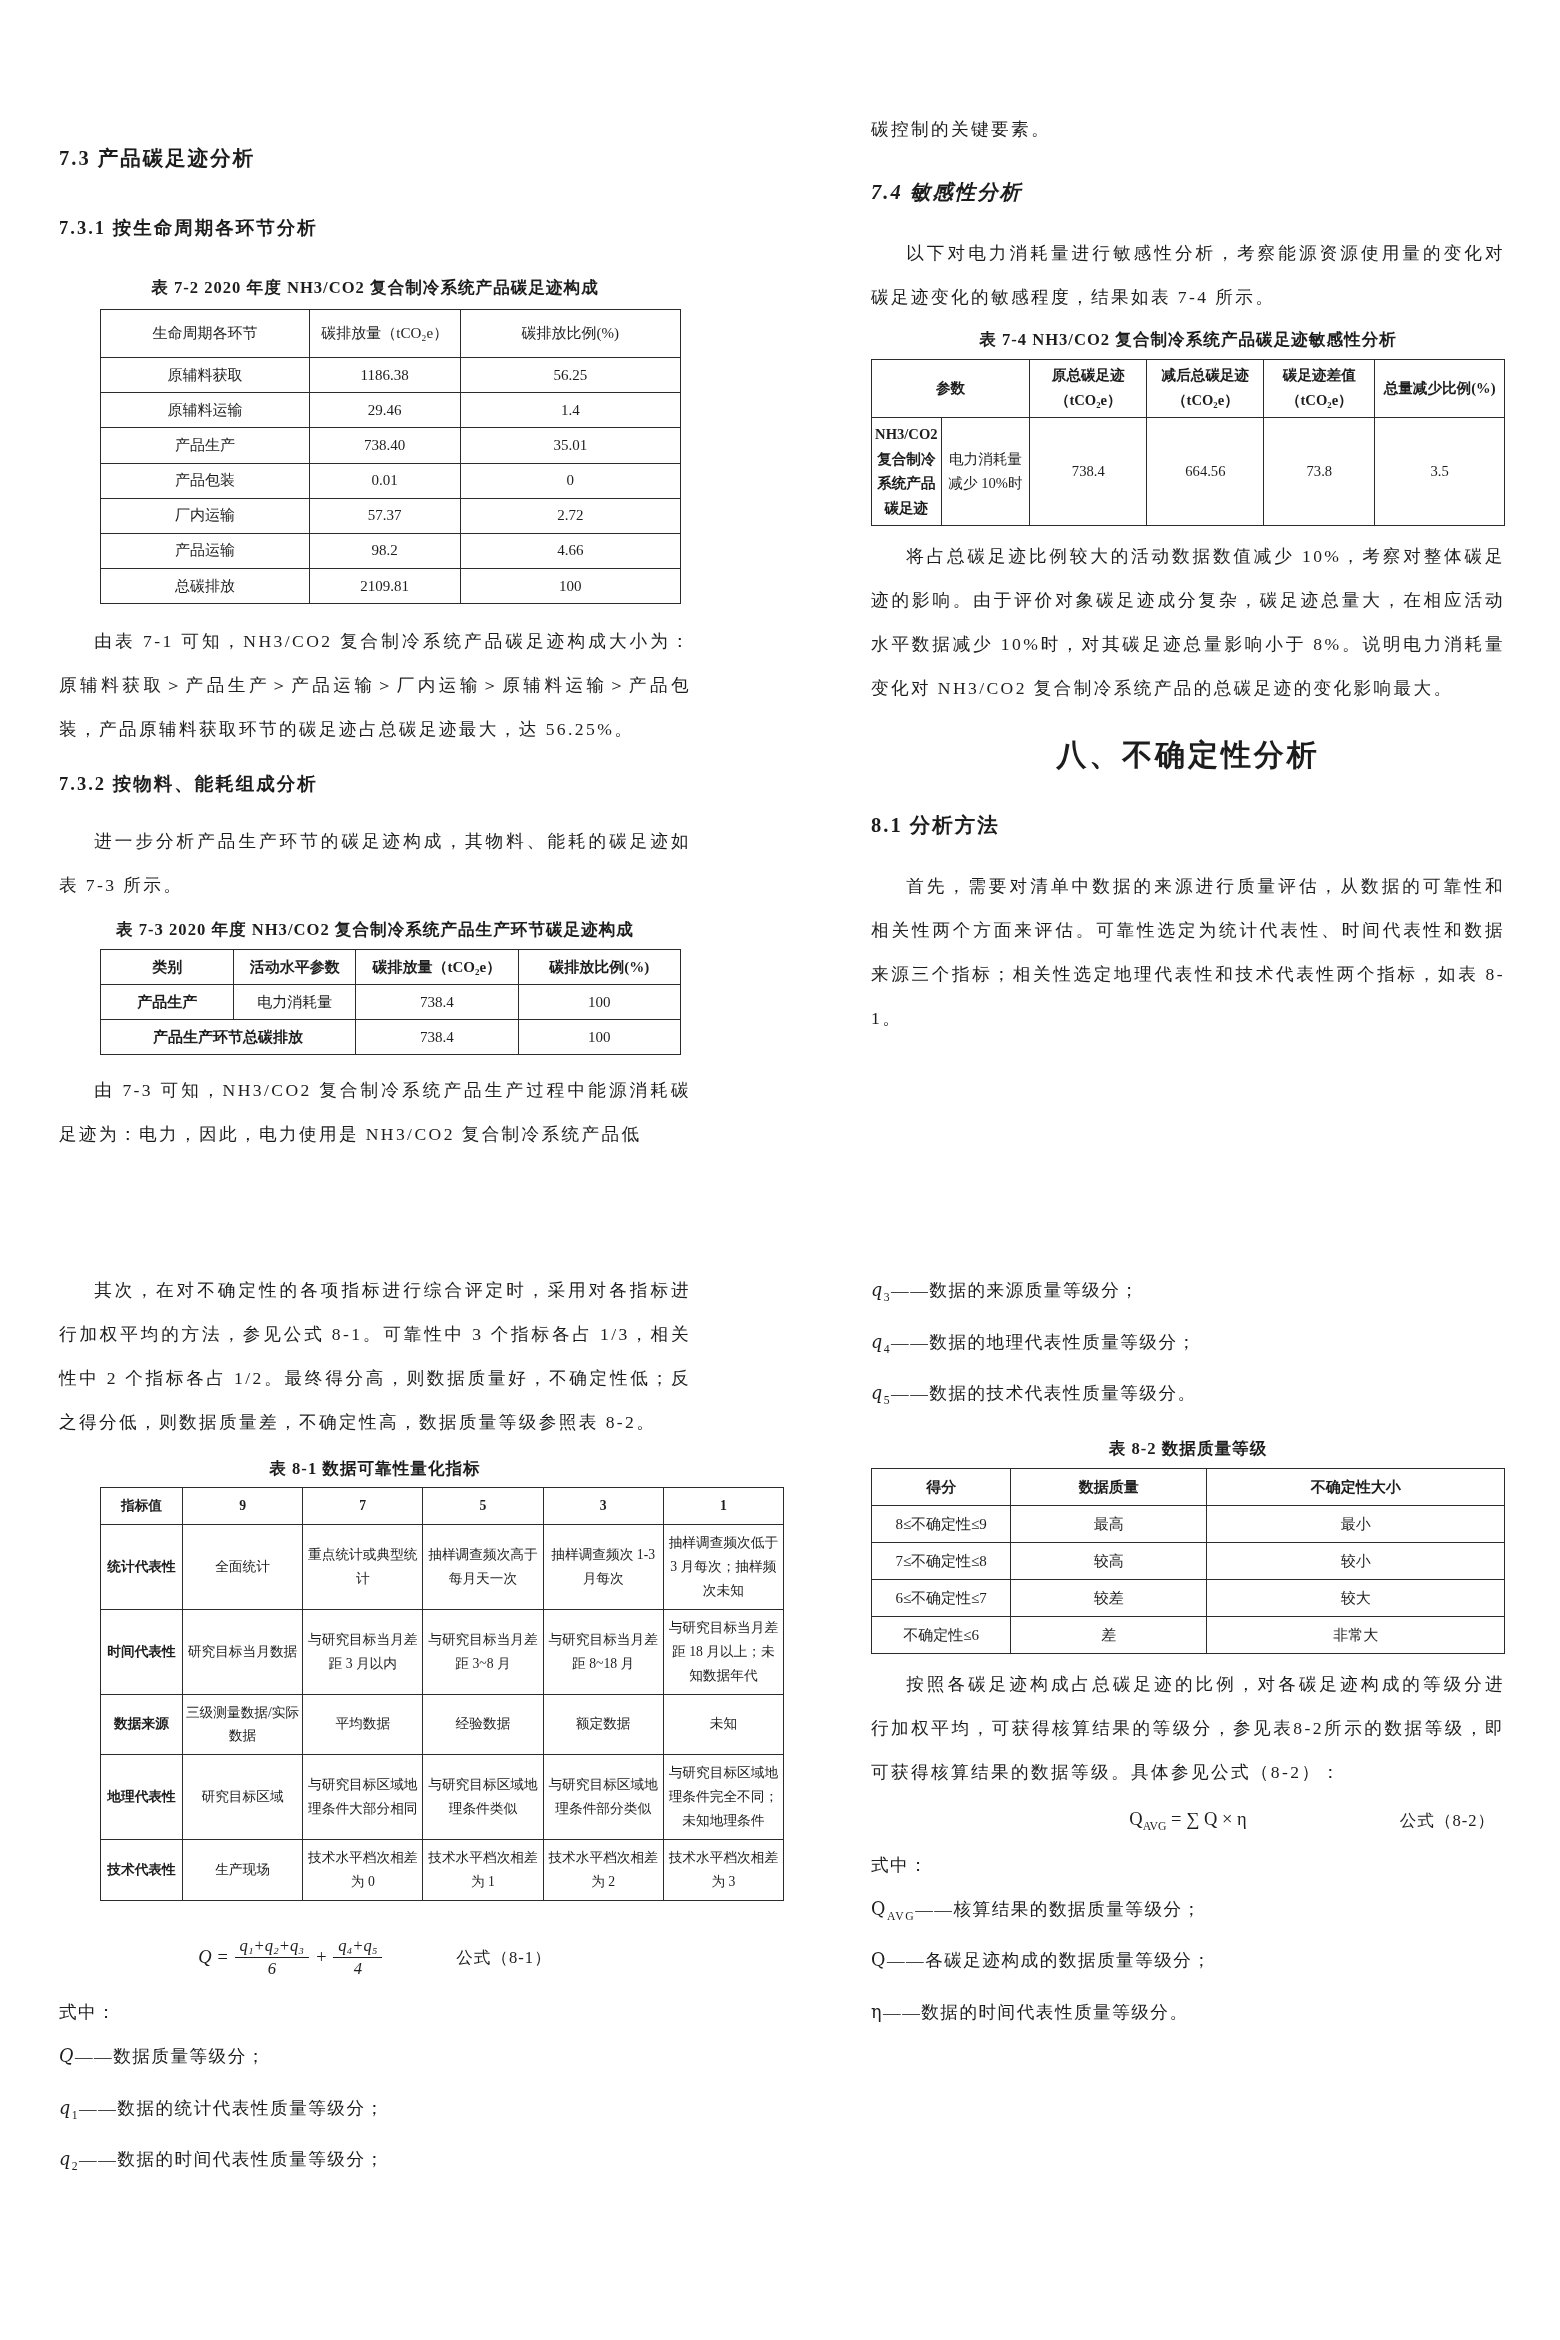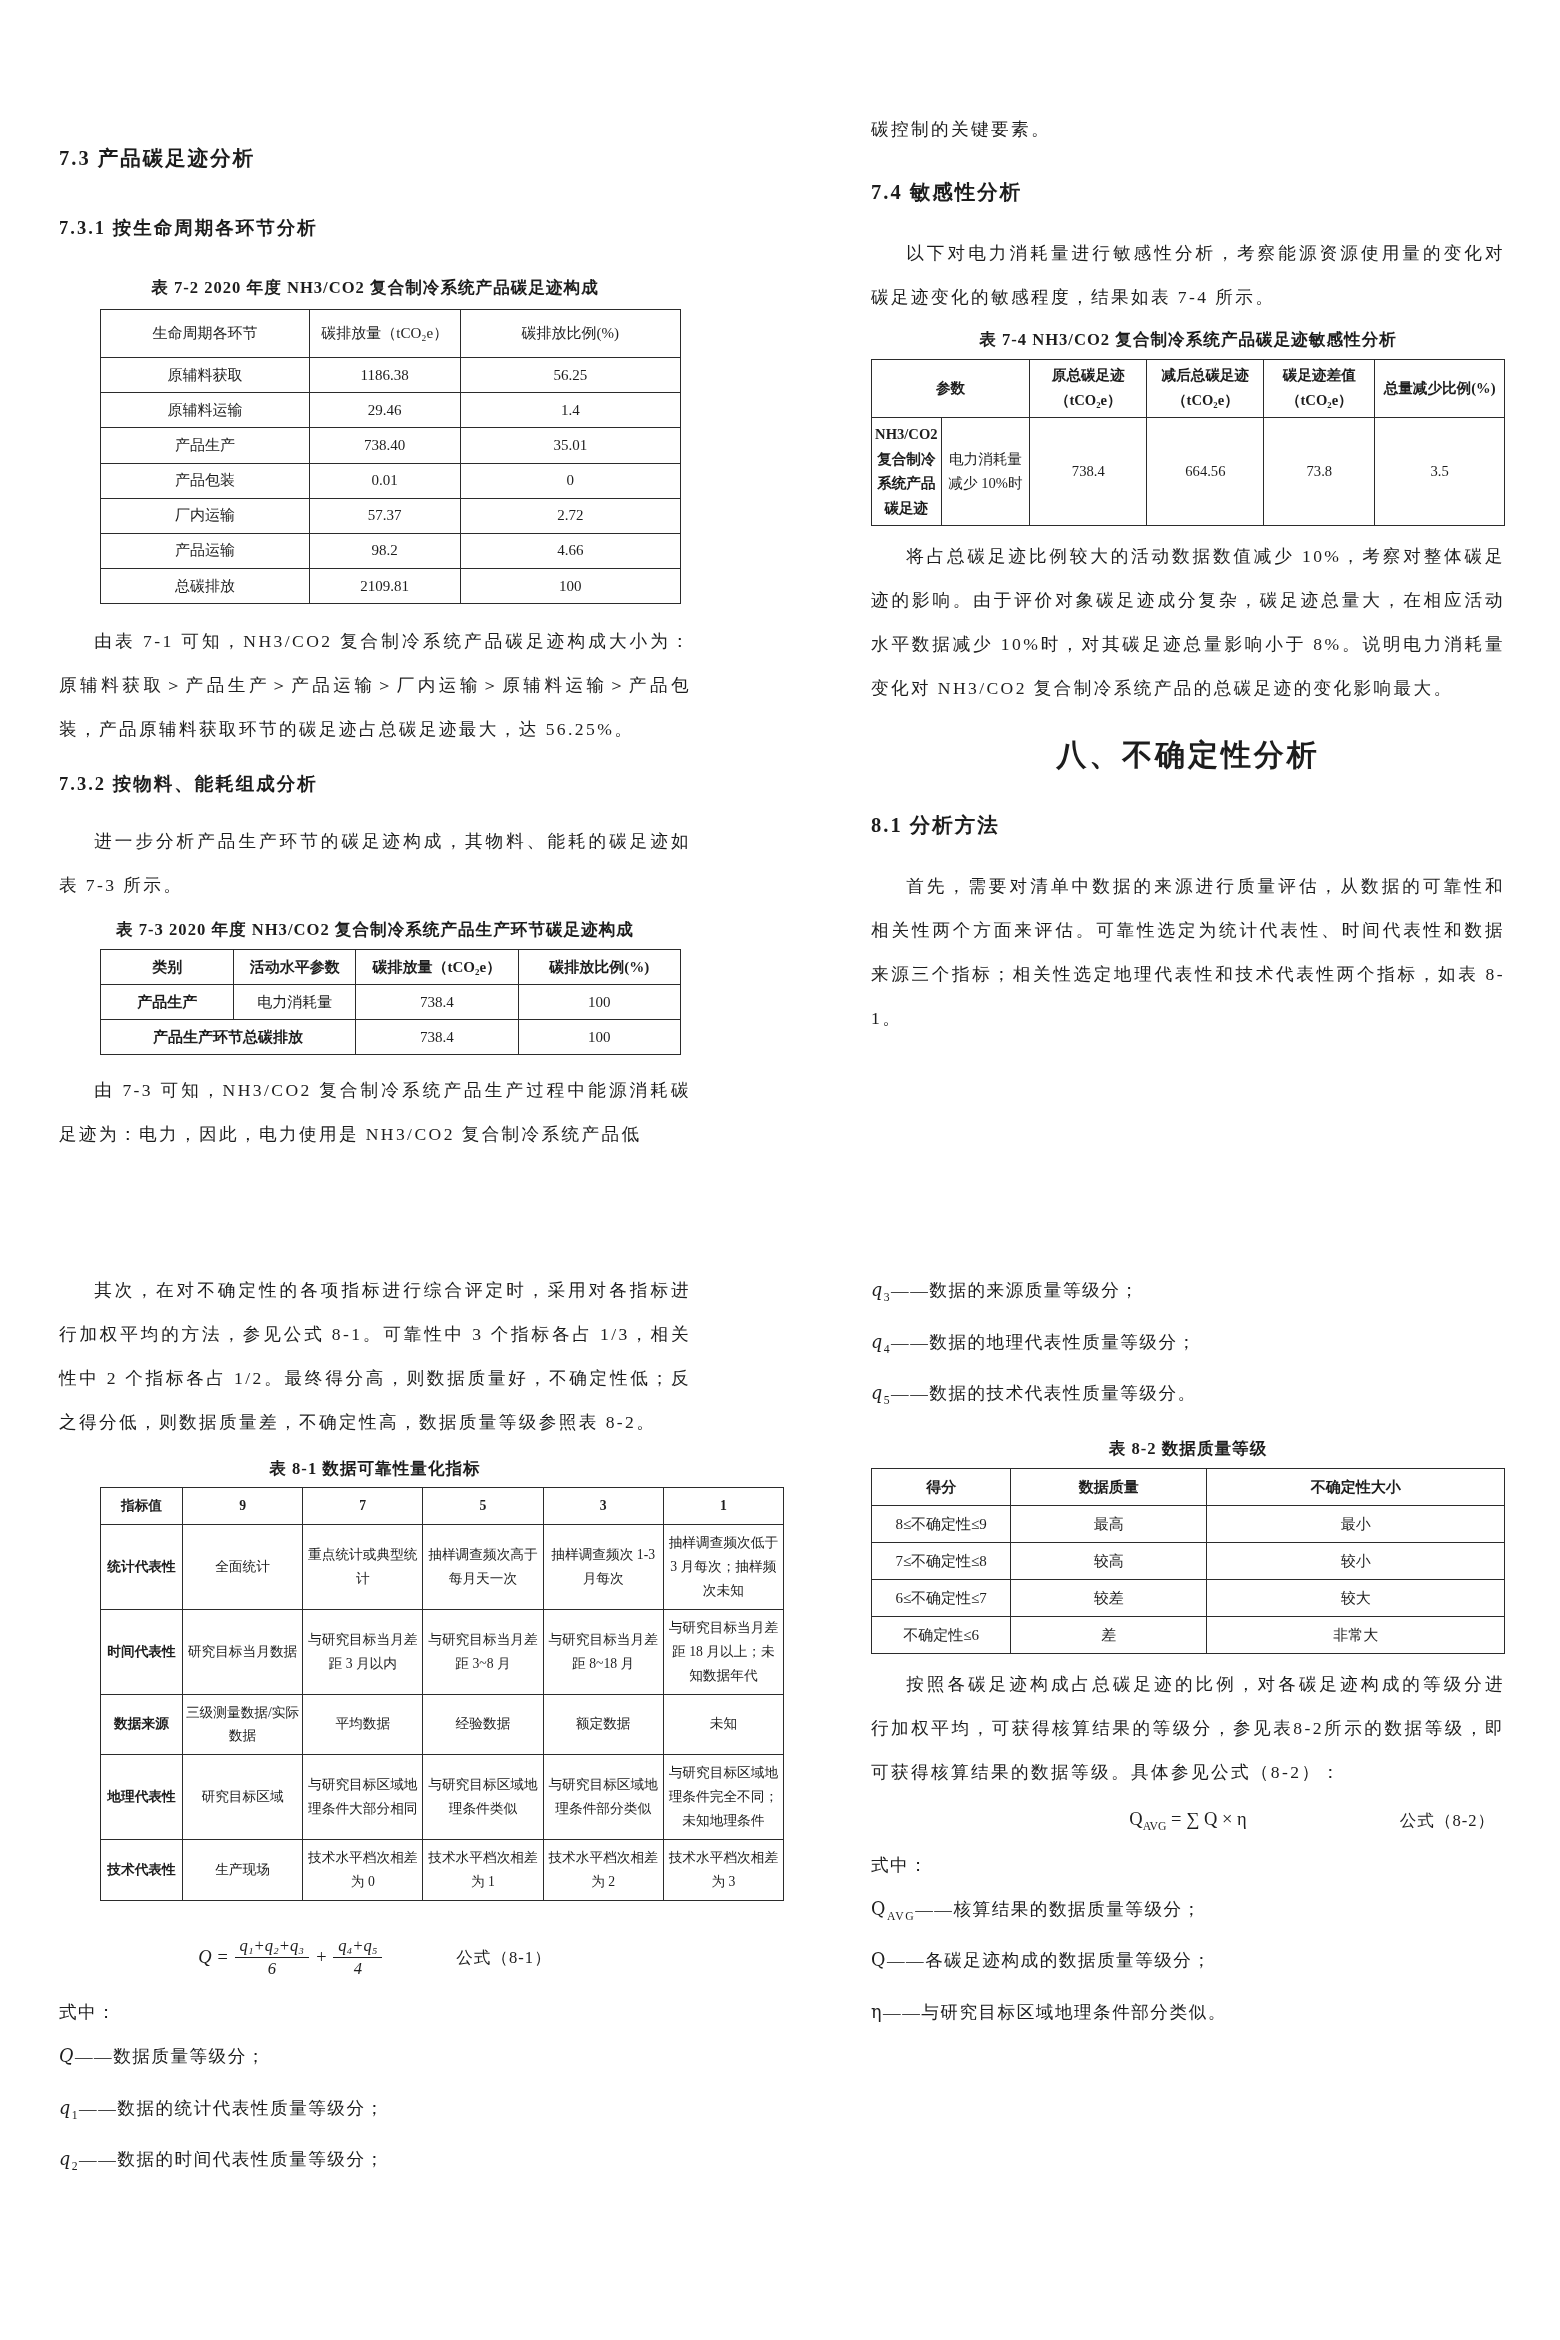--- a/index.html
+++ b/index.html
@@ -152,21 +152,21 @@
       <td>738.4</td>
       <td>100</td>
     </tr>
   </tbody>
     </table>
   <p class="para indent" style="margin-top:13.7px;">由 7-3 可知，NH3/CO2 复合制冷系统产品生产过程中能源消耗碳足迹为：电力，因此，电力使用是 NH3/CO2 复合制冷系统产品低</p>
 </div>
 
 <div class="page pg-tr">
   <p class="para">碳控制的关键要素。</p>
-  <h2 class="h-sec" style="margin-top:27px;">7.4 敏感性分析</h2>
+  <h2 class="h-sec" style="margin-top:27px;font-style:italic;">7.4 敏感性分析</h2>
   <p class="para indent" style="margin-top:25px;">以下对电力消耗量进行敏感性分析，考察能源资源使用量的变化对碳足迹变化的敏感程度，结果如表 7-4 所示。</p>
   <p class="tcaption" style="margin-top:9.8px;">表 7-4   NH3/CO2 复合制冷系统产品碳足迹敏感性分析</p>
   <table class="tbl-74">
     <colgroup>
         <col style="width:11%">
         <col style="width:14%">
         <col style="width:18.5%">
         <col style="width:18.5%">
         <col style="width:17.5%">
         <col style="width:20.5%">
@@ -320,15 +320,15 @@
   <div class="formula-row" style="margin-top:15.6px;justify-content:center;">
     <span>
       <span class="sym" style="font-style:normal;">Q</span><sub style="font-size:11.7px;font-style:normal;">AVG</sub>
       <span class="f82-sum">= ∑ Q × η</span>
     </span>
     <span class="f-label-right">公式（8-2）</span>
   </div>
   <p class="defline" style="margin-top:9.8px;">式中：</p>
   <p class="defline"><span class="sym" style="font-style:normal;">Q</span><sub>AVG</sub><span>——核算结果的数据质量等级分；</span></p>
   <p class="defline"><span class="sym" style="font-style:normal;">Q</span><sub></sub><span>——各碳足迹构成的数据质量等级分；</span></p>
-  <p class="defline"><span class="sym" style="font-style:normal;">η</span><sub></sub><span>——与研究目标区域地理条件部分类似。</span></p>
+  <p class="defline"><span class="sym" style="font-style:normal;">η</span><sub></sub><span>——数据的时间代表性质量等级分。</span></p>
 </div>
 
 
 </body></html>

